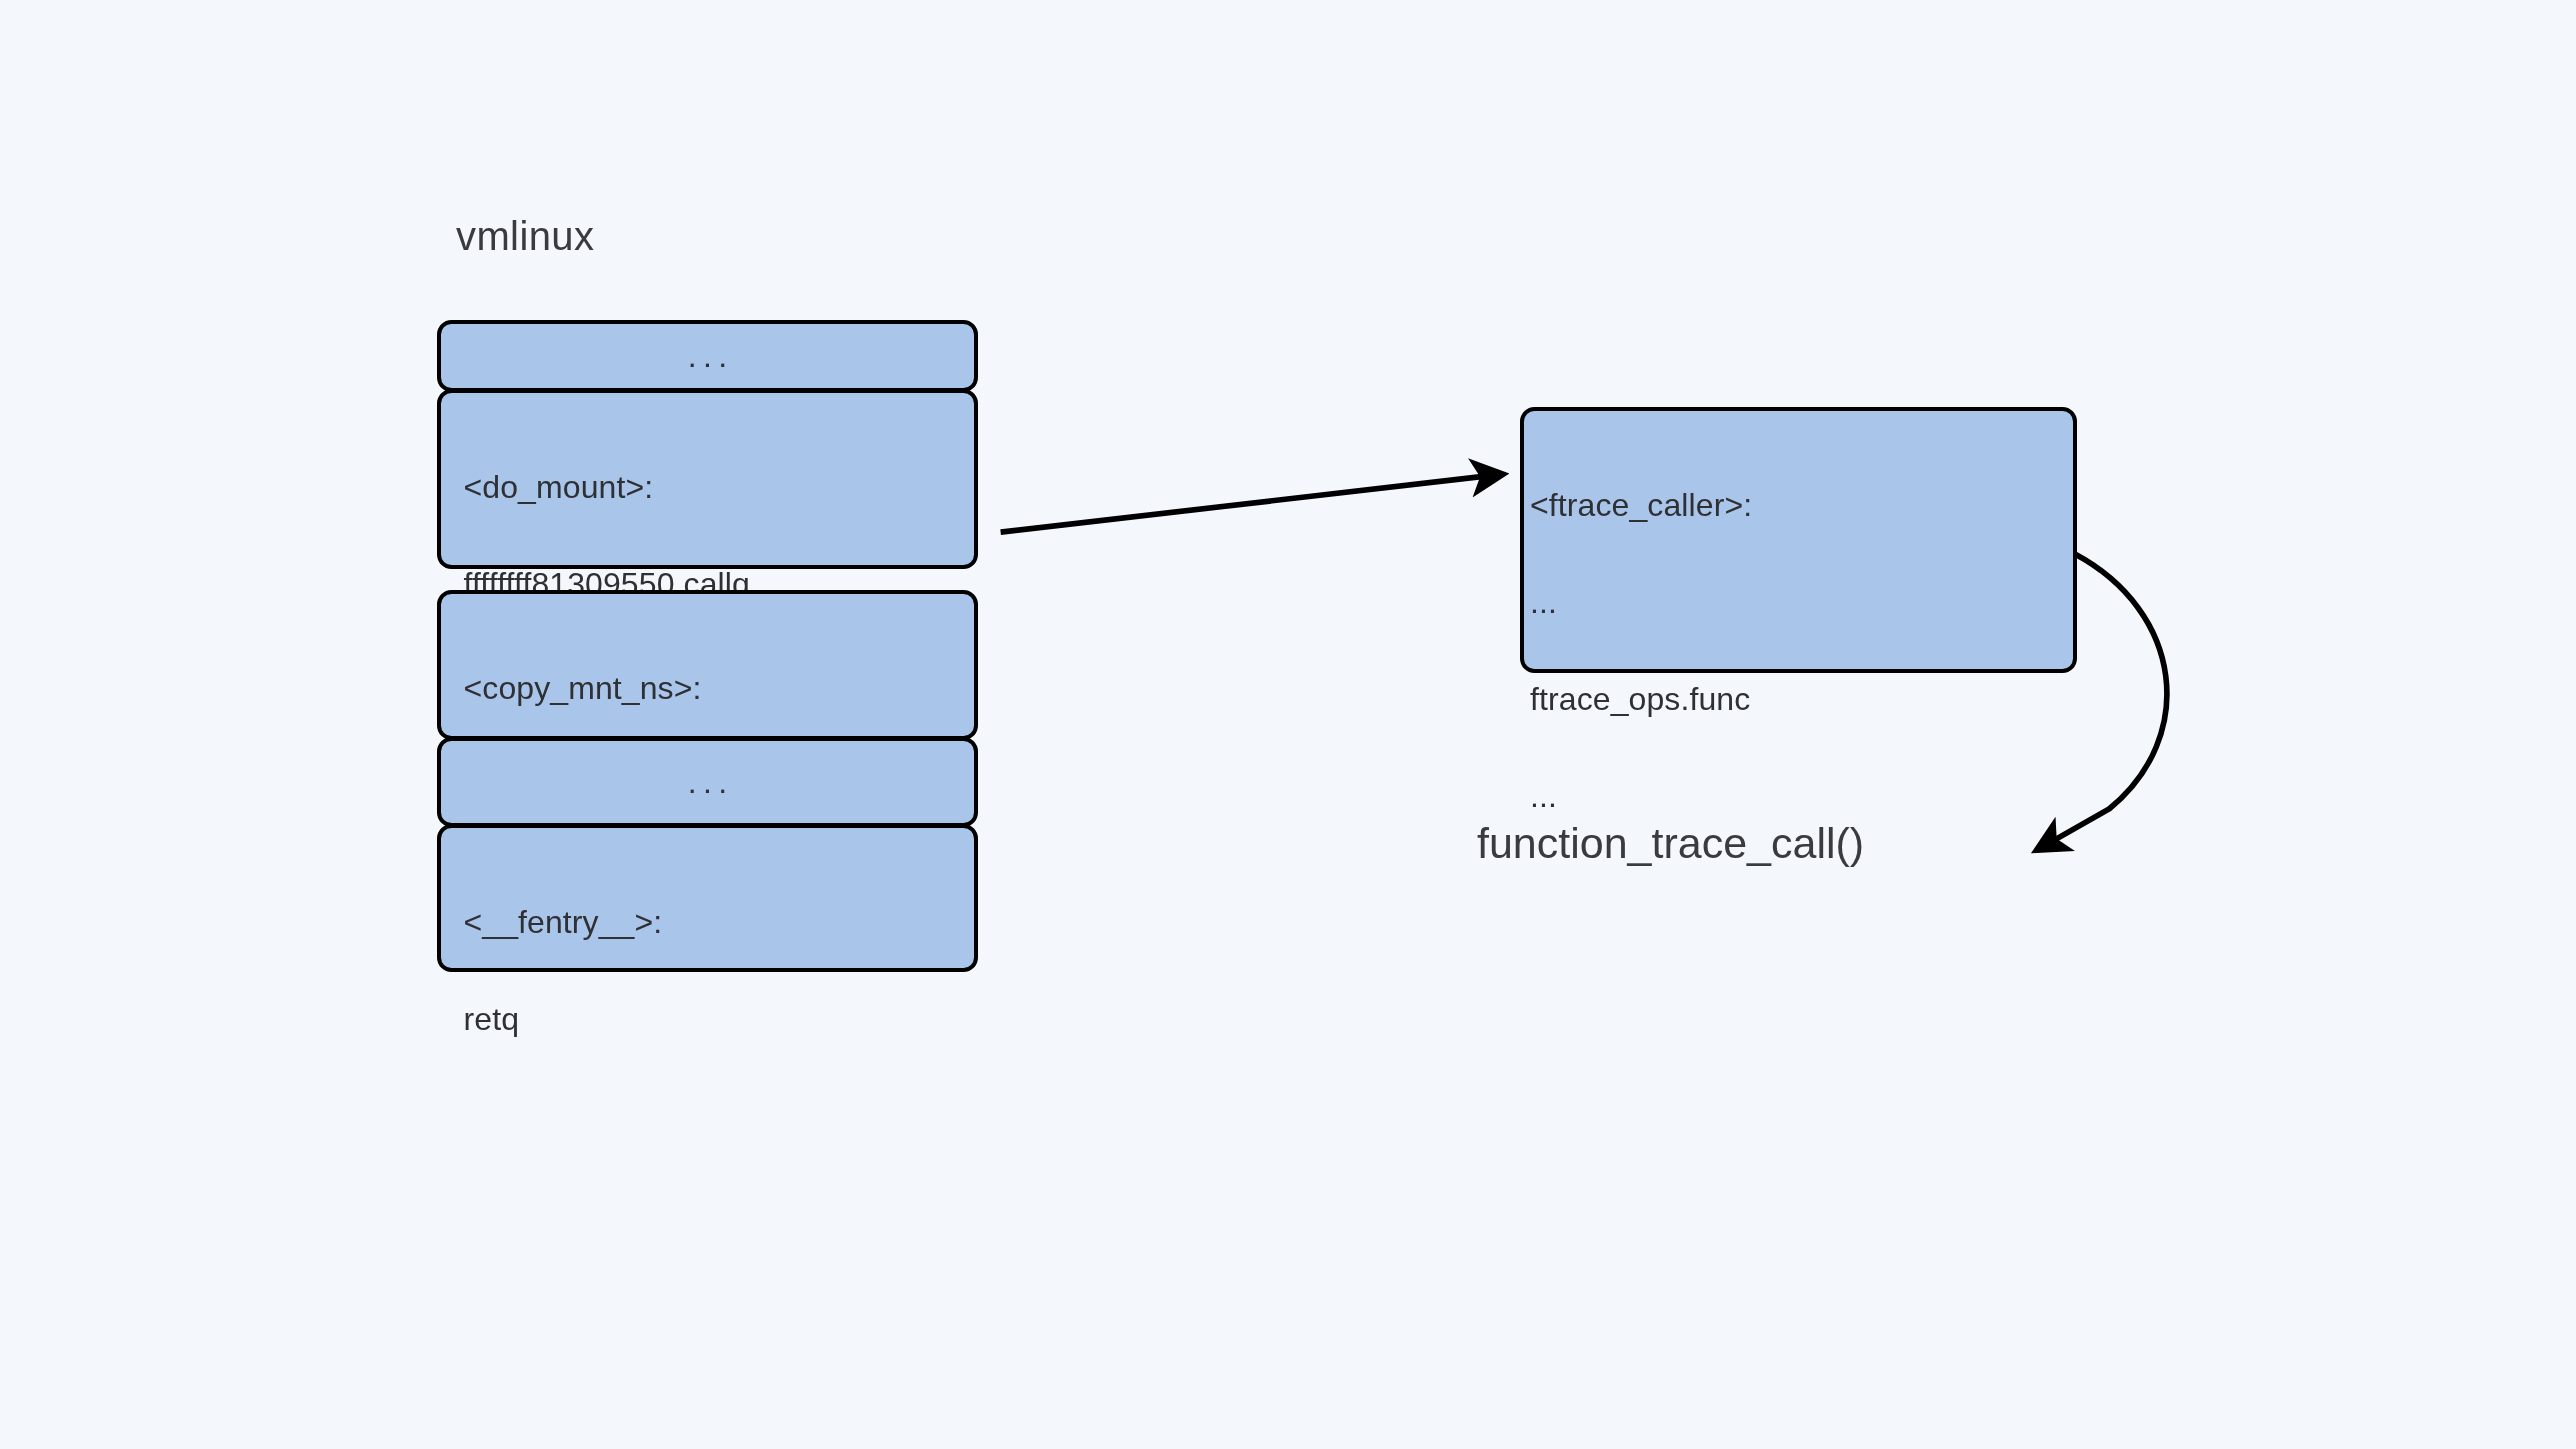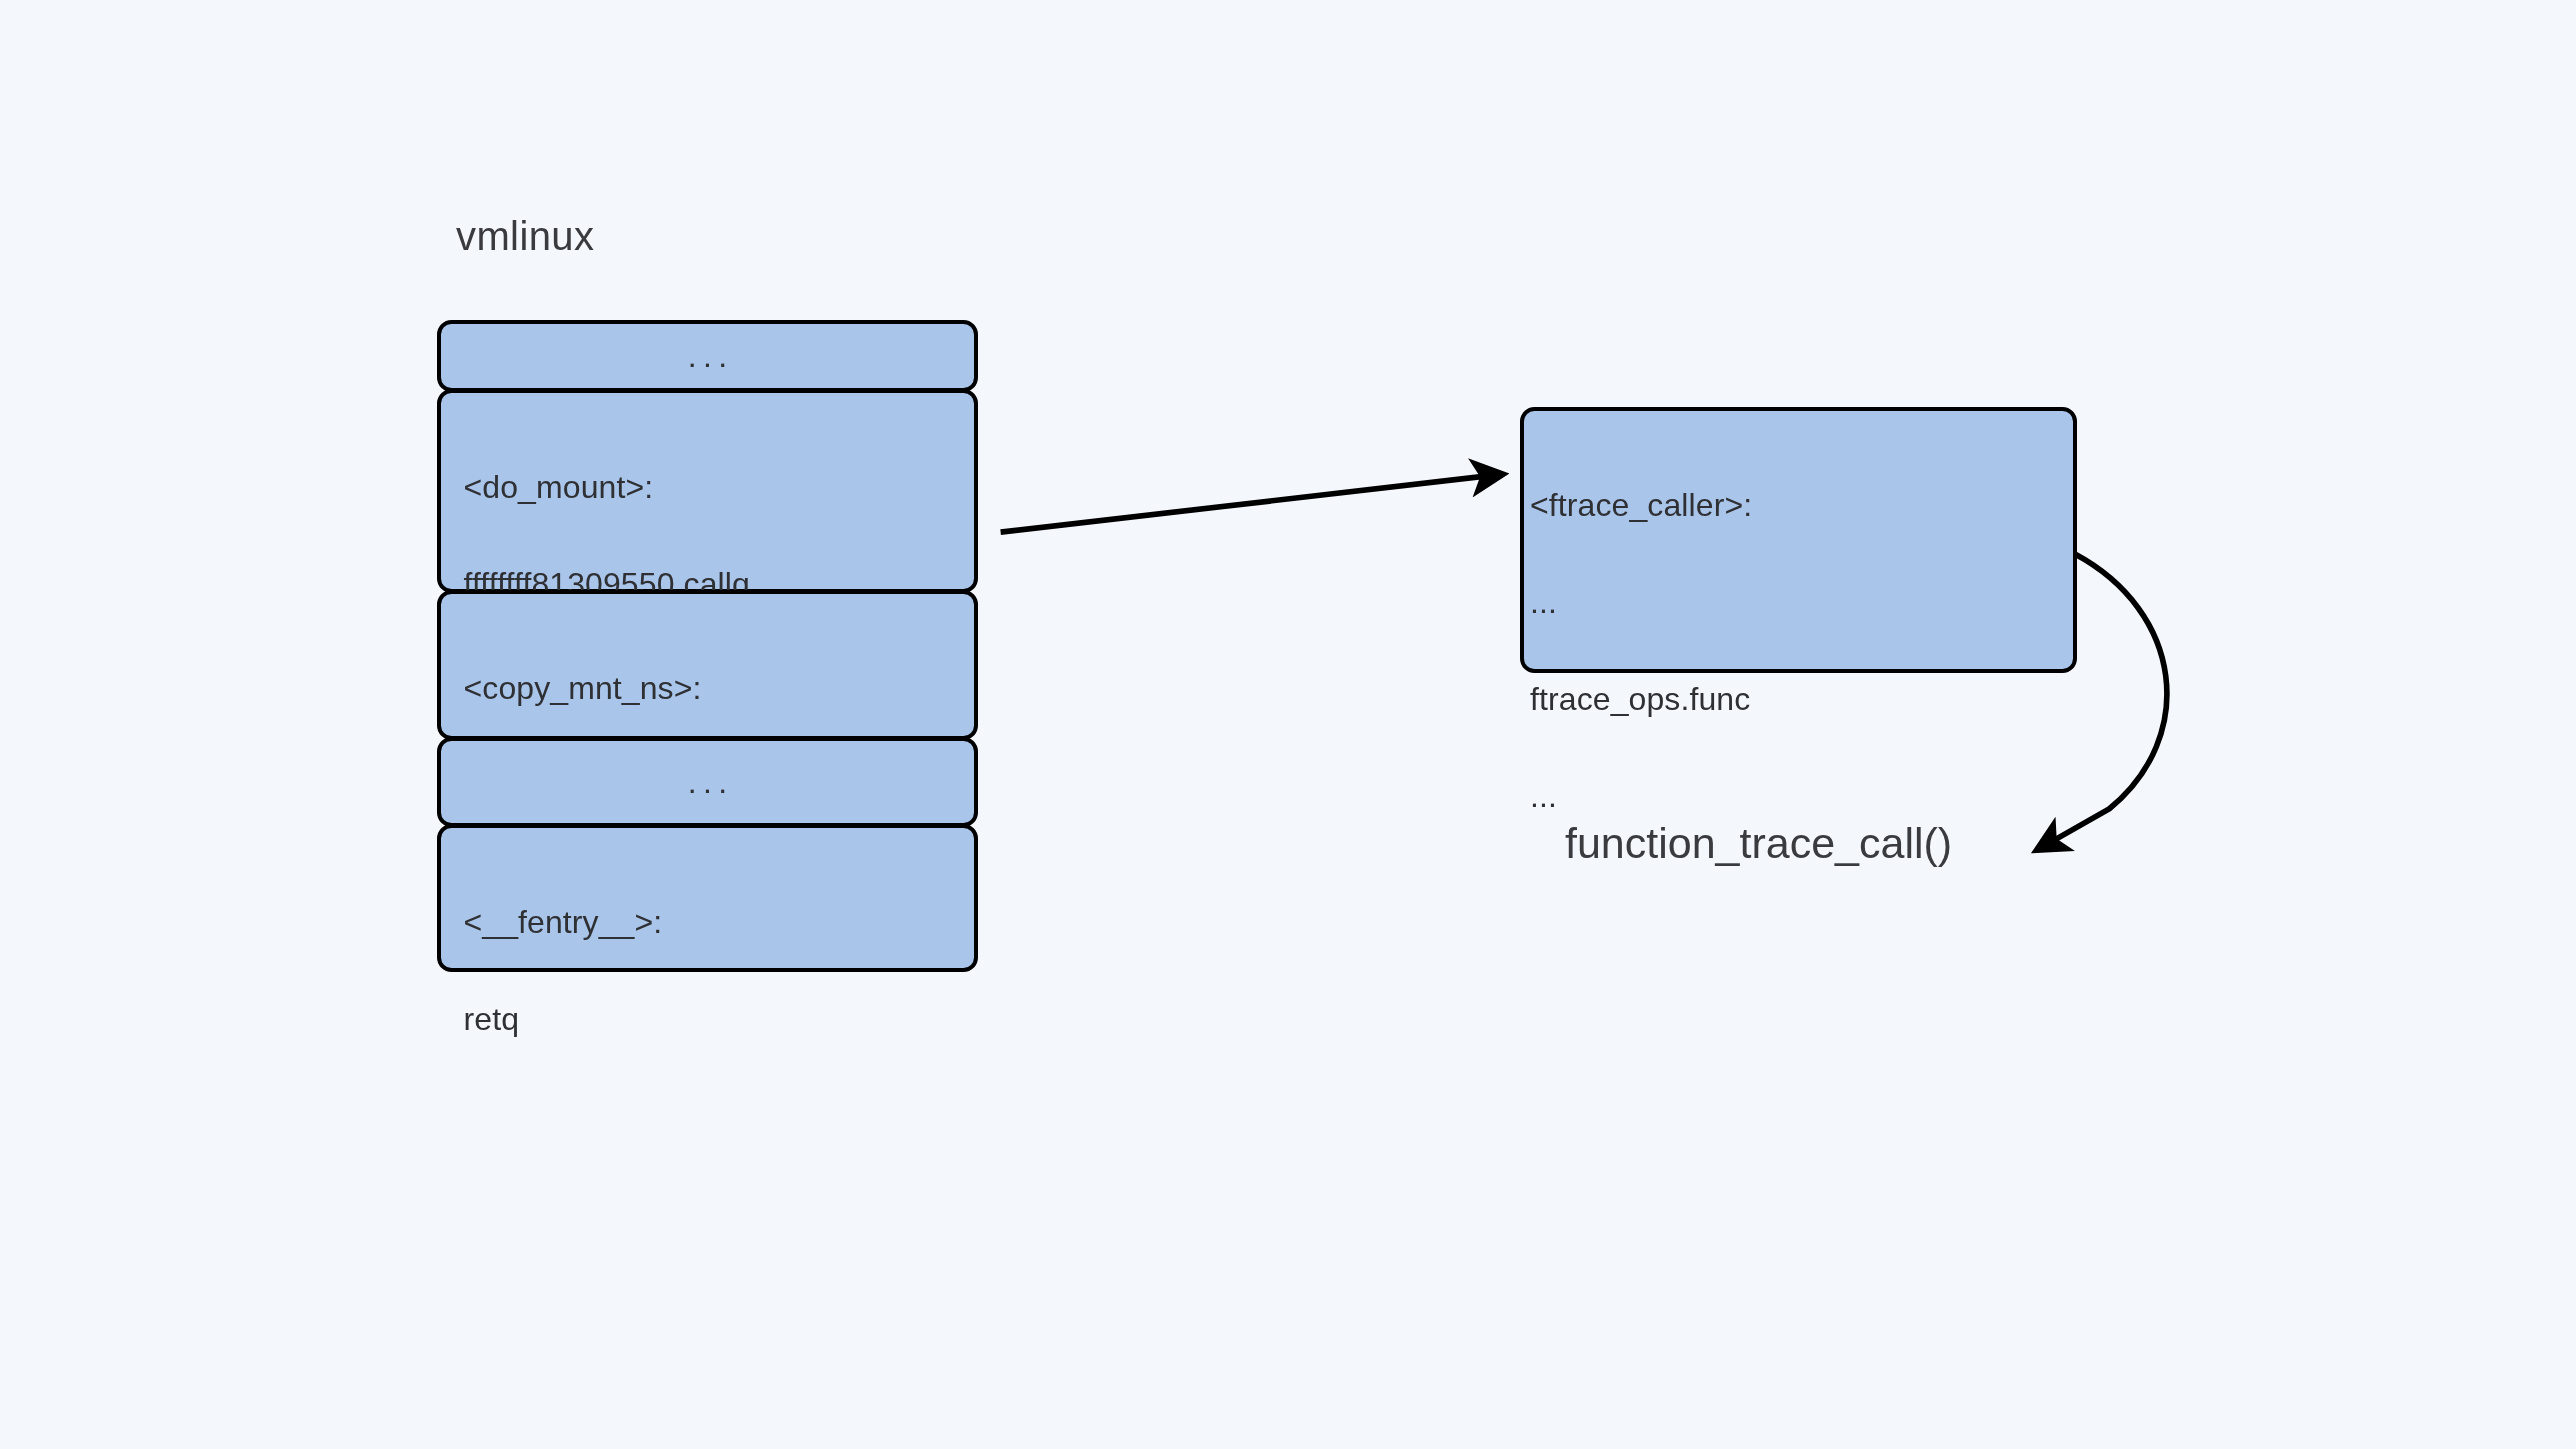--- a/index.html
+++ b/index.html
@@ -58,21 +58,21 @@
   }
 
   .node .line {
     display: block;
   }
 
   
   .stack-box { left: 437px; width: 541px; }
 
   #box-top-ellipsis   { top: 320px;  height: 72px; }
-  #box-do-mount       { top: 389px;  height: 204px; }
+  #box-do-mount       { top: 389px;  height: 180px; }
   #box-copy-mnt-ns    { top: 590px;  height: 150px; }
   #box-mid-ellipsis   { top: 737px;  height: 90px; }
   #box-fentry         { top: 824px; height: 148px; }
 
   
   #box-ftrace-caller {
     left: 1520px;
     top: 407px;
     width: 557px;
     height: 266px;
@@ -89,21 +89,21 @@
   }
 
   #title-vmlinux {
     left: 456px;
     top: 216px;
     font-size: 40px;
     letter-spacing: 0.4px;
   }
 
   #label-function-trace-call {
-    left: 1565px;
+    left: 1477px;
     top: 822px;
     font-size: 43px;
   }
 
   
   #arrows {
     position: absolute;
     left: 0;
     top: 0;
     width: 2576px;

